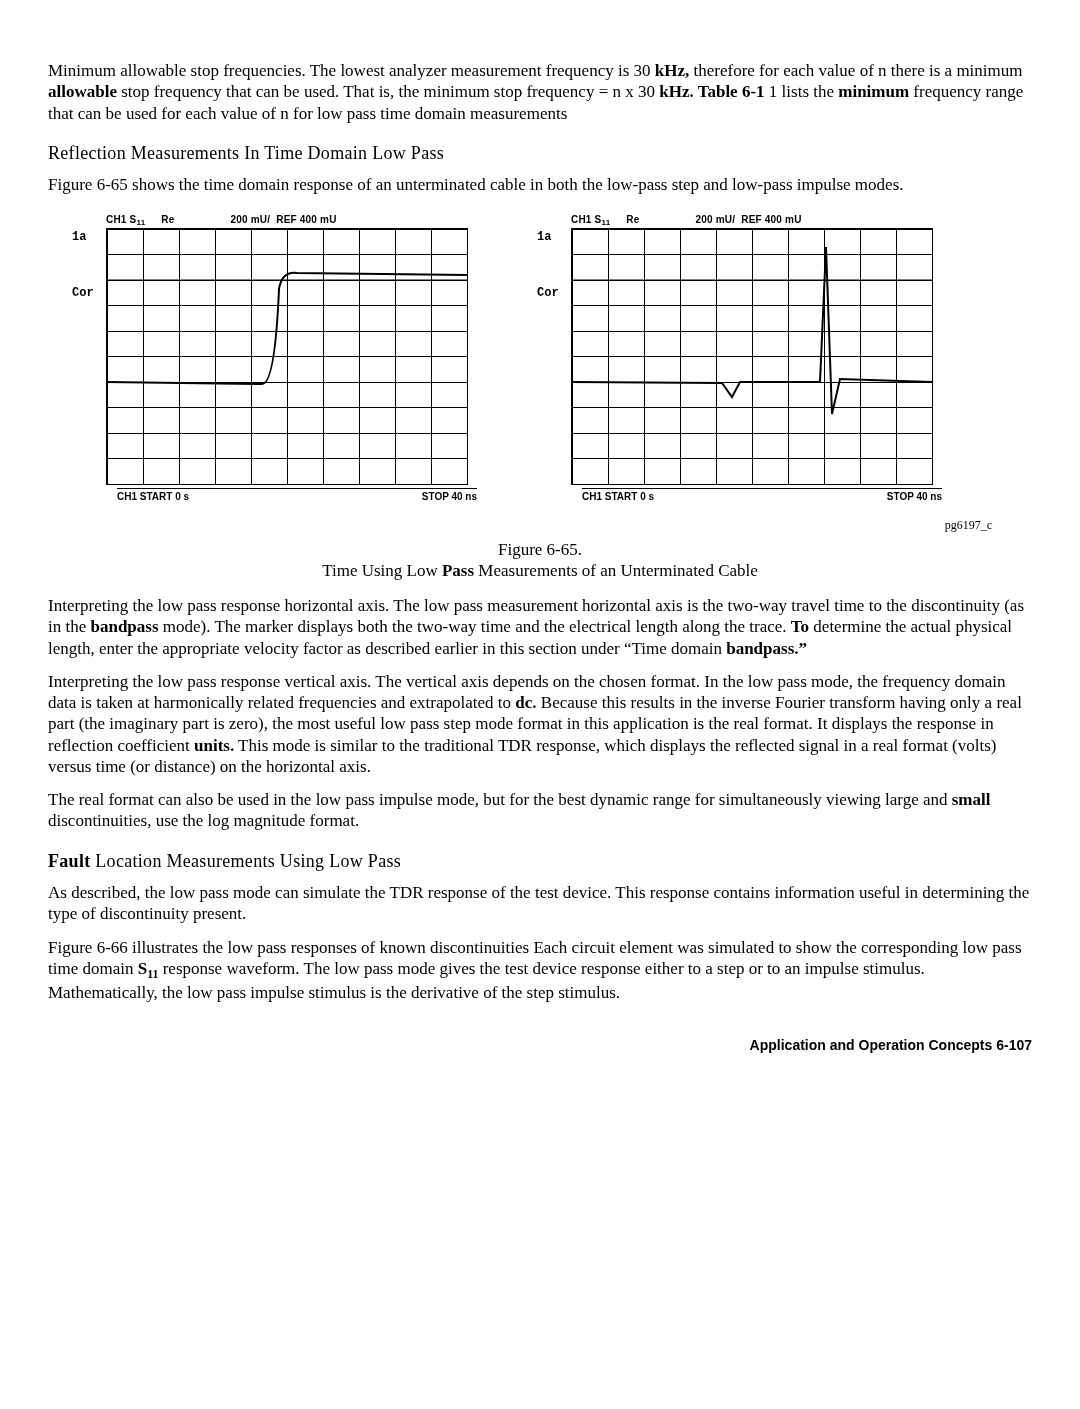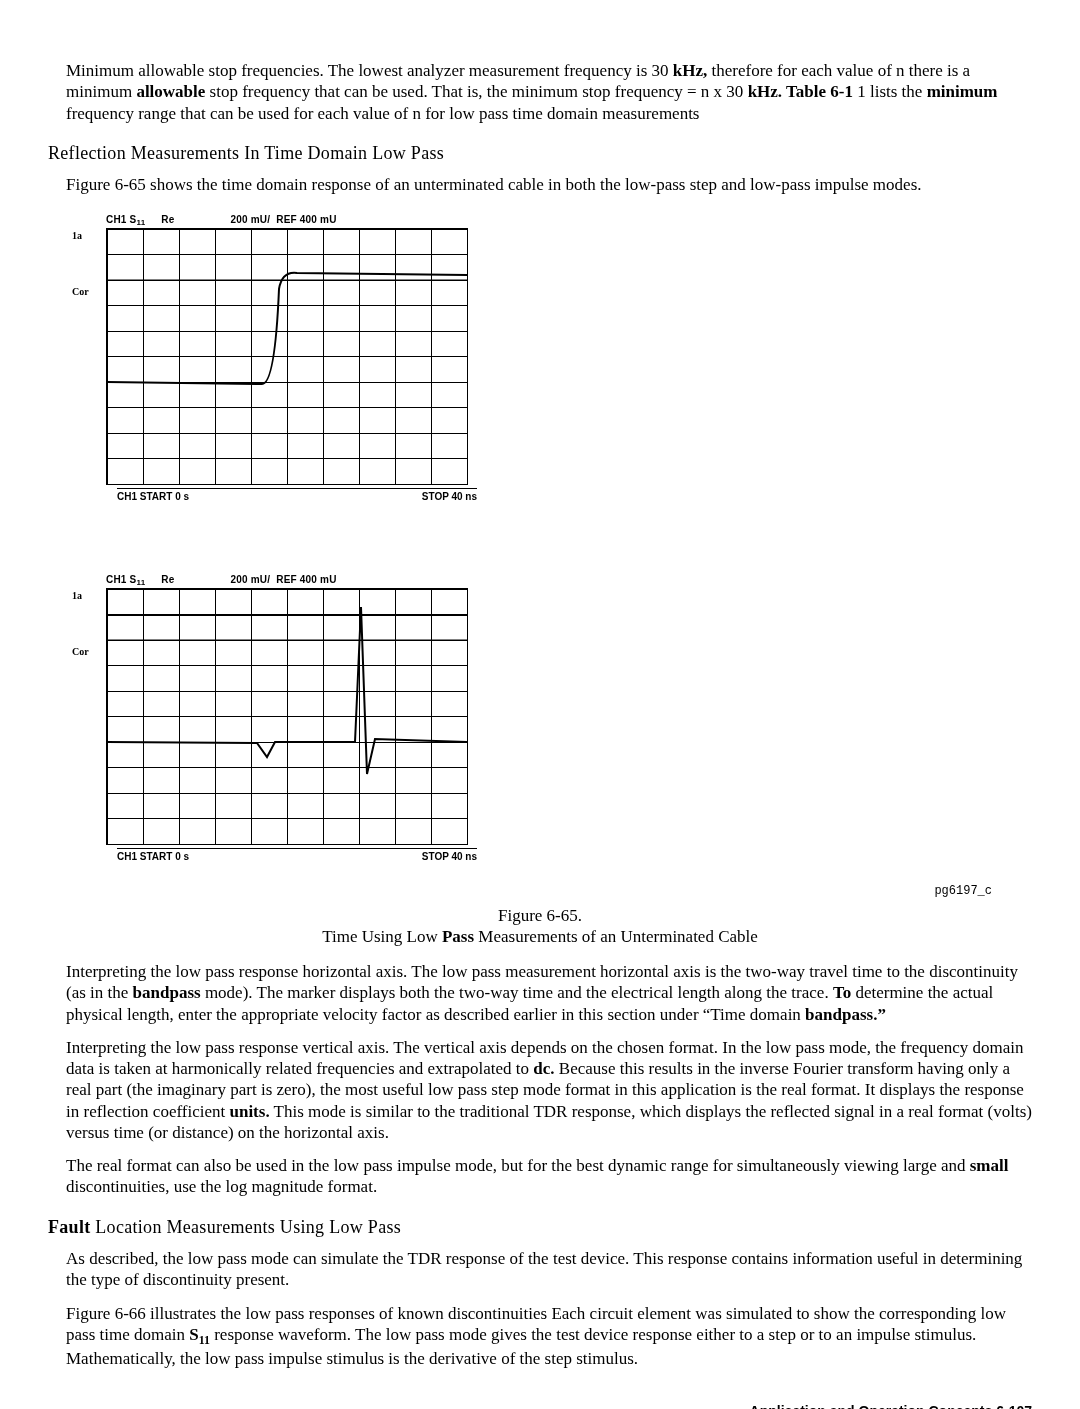--- a/index.html
+++ b/index.html
@@ -6,32 +6,31 @@
     background: #fff;
     margin: 0;
     padding: 60px 48px 40px 48px;
     font-family: "Times New Roman", Times, serif;
     font-size: 17px;
     line-height: 1.25;
     color: #000;
     width: 1080px;
     box-sizing: border-box;
   }
-  p { margin: 0 0 12px 18px; }
+  p { margin: 0 0 12px 0; }
   .section-title {
     font-size: 18px;
     margin: 18px 0 10px 0;
     letter-spacing: 0.3px;
   }
   .bold { font-weight: 700; }
   .figure-row {
     display: flex;
     gap: 70px;
     margin: 18px 0 4px 24px;
-    flex-direction: column;
   }
   .plot {
     width: 395px;
   }
   .plot-header {
     font-family: Arial, Helvetica, sans-serif;
     font-size: 10px;
     font-weight: 700;
     letter-spacing: 0.2px;
     display: flex;
@@ -46,22 +45,22 @@
     height: 255px;
     position: relative;
     margin-left: 34px;
     background:
       repeating-linear-gradient(to right, #000 0, #000 1px, transparent 1px, transparent 36px),
       repeating-linear-gradient(to bottom, #000 0, #000 1px, transparent 1px, transparent 25.5px);
   }
   .side-label {
     position: absolute;
     left: 0;
-    font-family: Liberation Serif, serif;
-    font-size: 10px;
+    font-family: Liberation Mono, monospace;
+    font-size: 12px;
     font-weight: 700;
     text-align: center;
   }
   .plot-footer {
     font-family: Arial, Helvetica, sans-serif;
     font-size: 10px;
     font-weight: 700;
     display: flex;
     justify-content: space-between;
     margin-left: 45px;
@@ -70,24 +69,24 @@
     border-top: 1px solid #000;
     padding-top: 2px;
   }
   svg.trace {
     position: absolute;
     inset: 0;
     width: 100%;
     height: 100%;
   }
   .fig-tag {
-    font-family: Liberation Mono, monospace;
+    font-family: Liberation Serif, serif;
     font-size: 12px;
     text-align: right;
-    margin: 20px 40px 6px 0;
+    margin: 14px 40px 6px 0;
   }
   .caption {
     text-align: center;
     margin: 6px 0 14px 0;
   }
   .footer {
     text-align: right;
     font-family: Arial, Helvetica, sans-serif;
     font-size: 14px;
     font-weight: 700;

